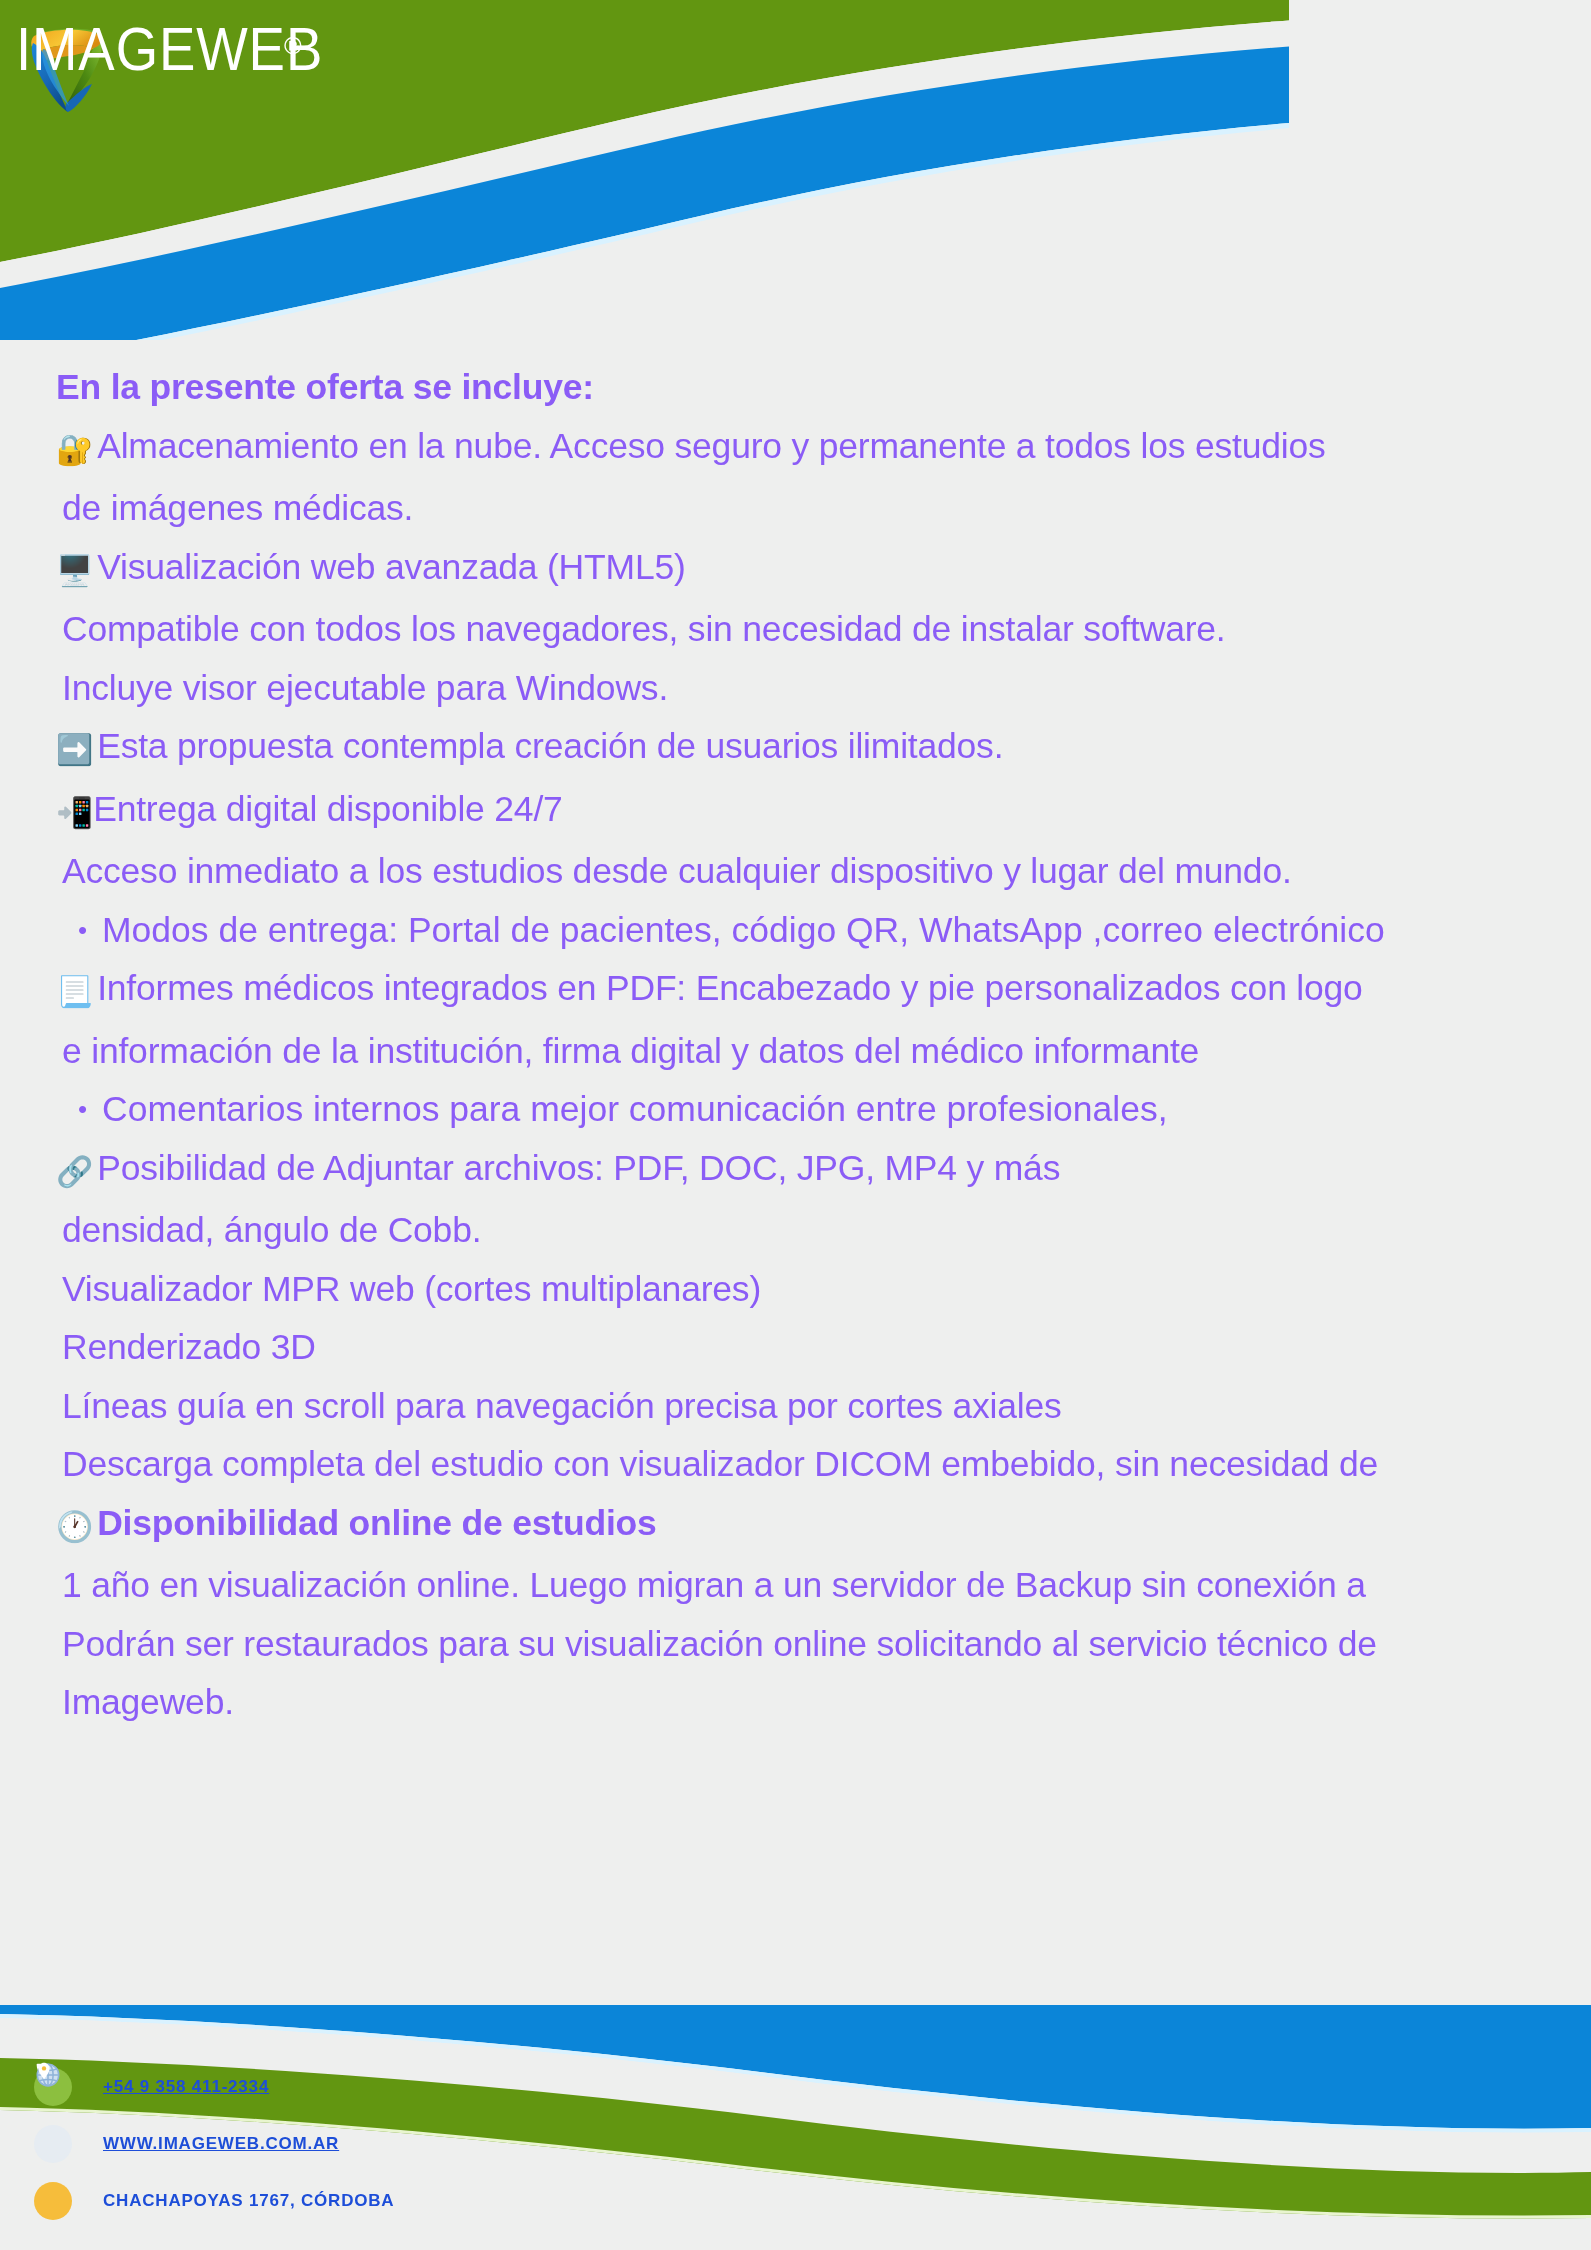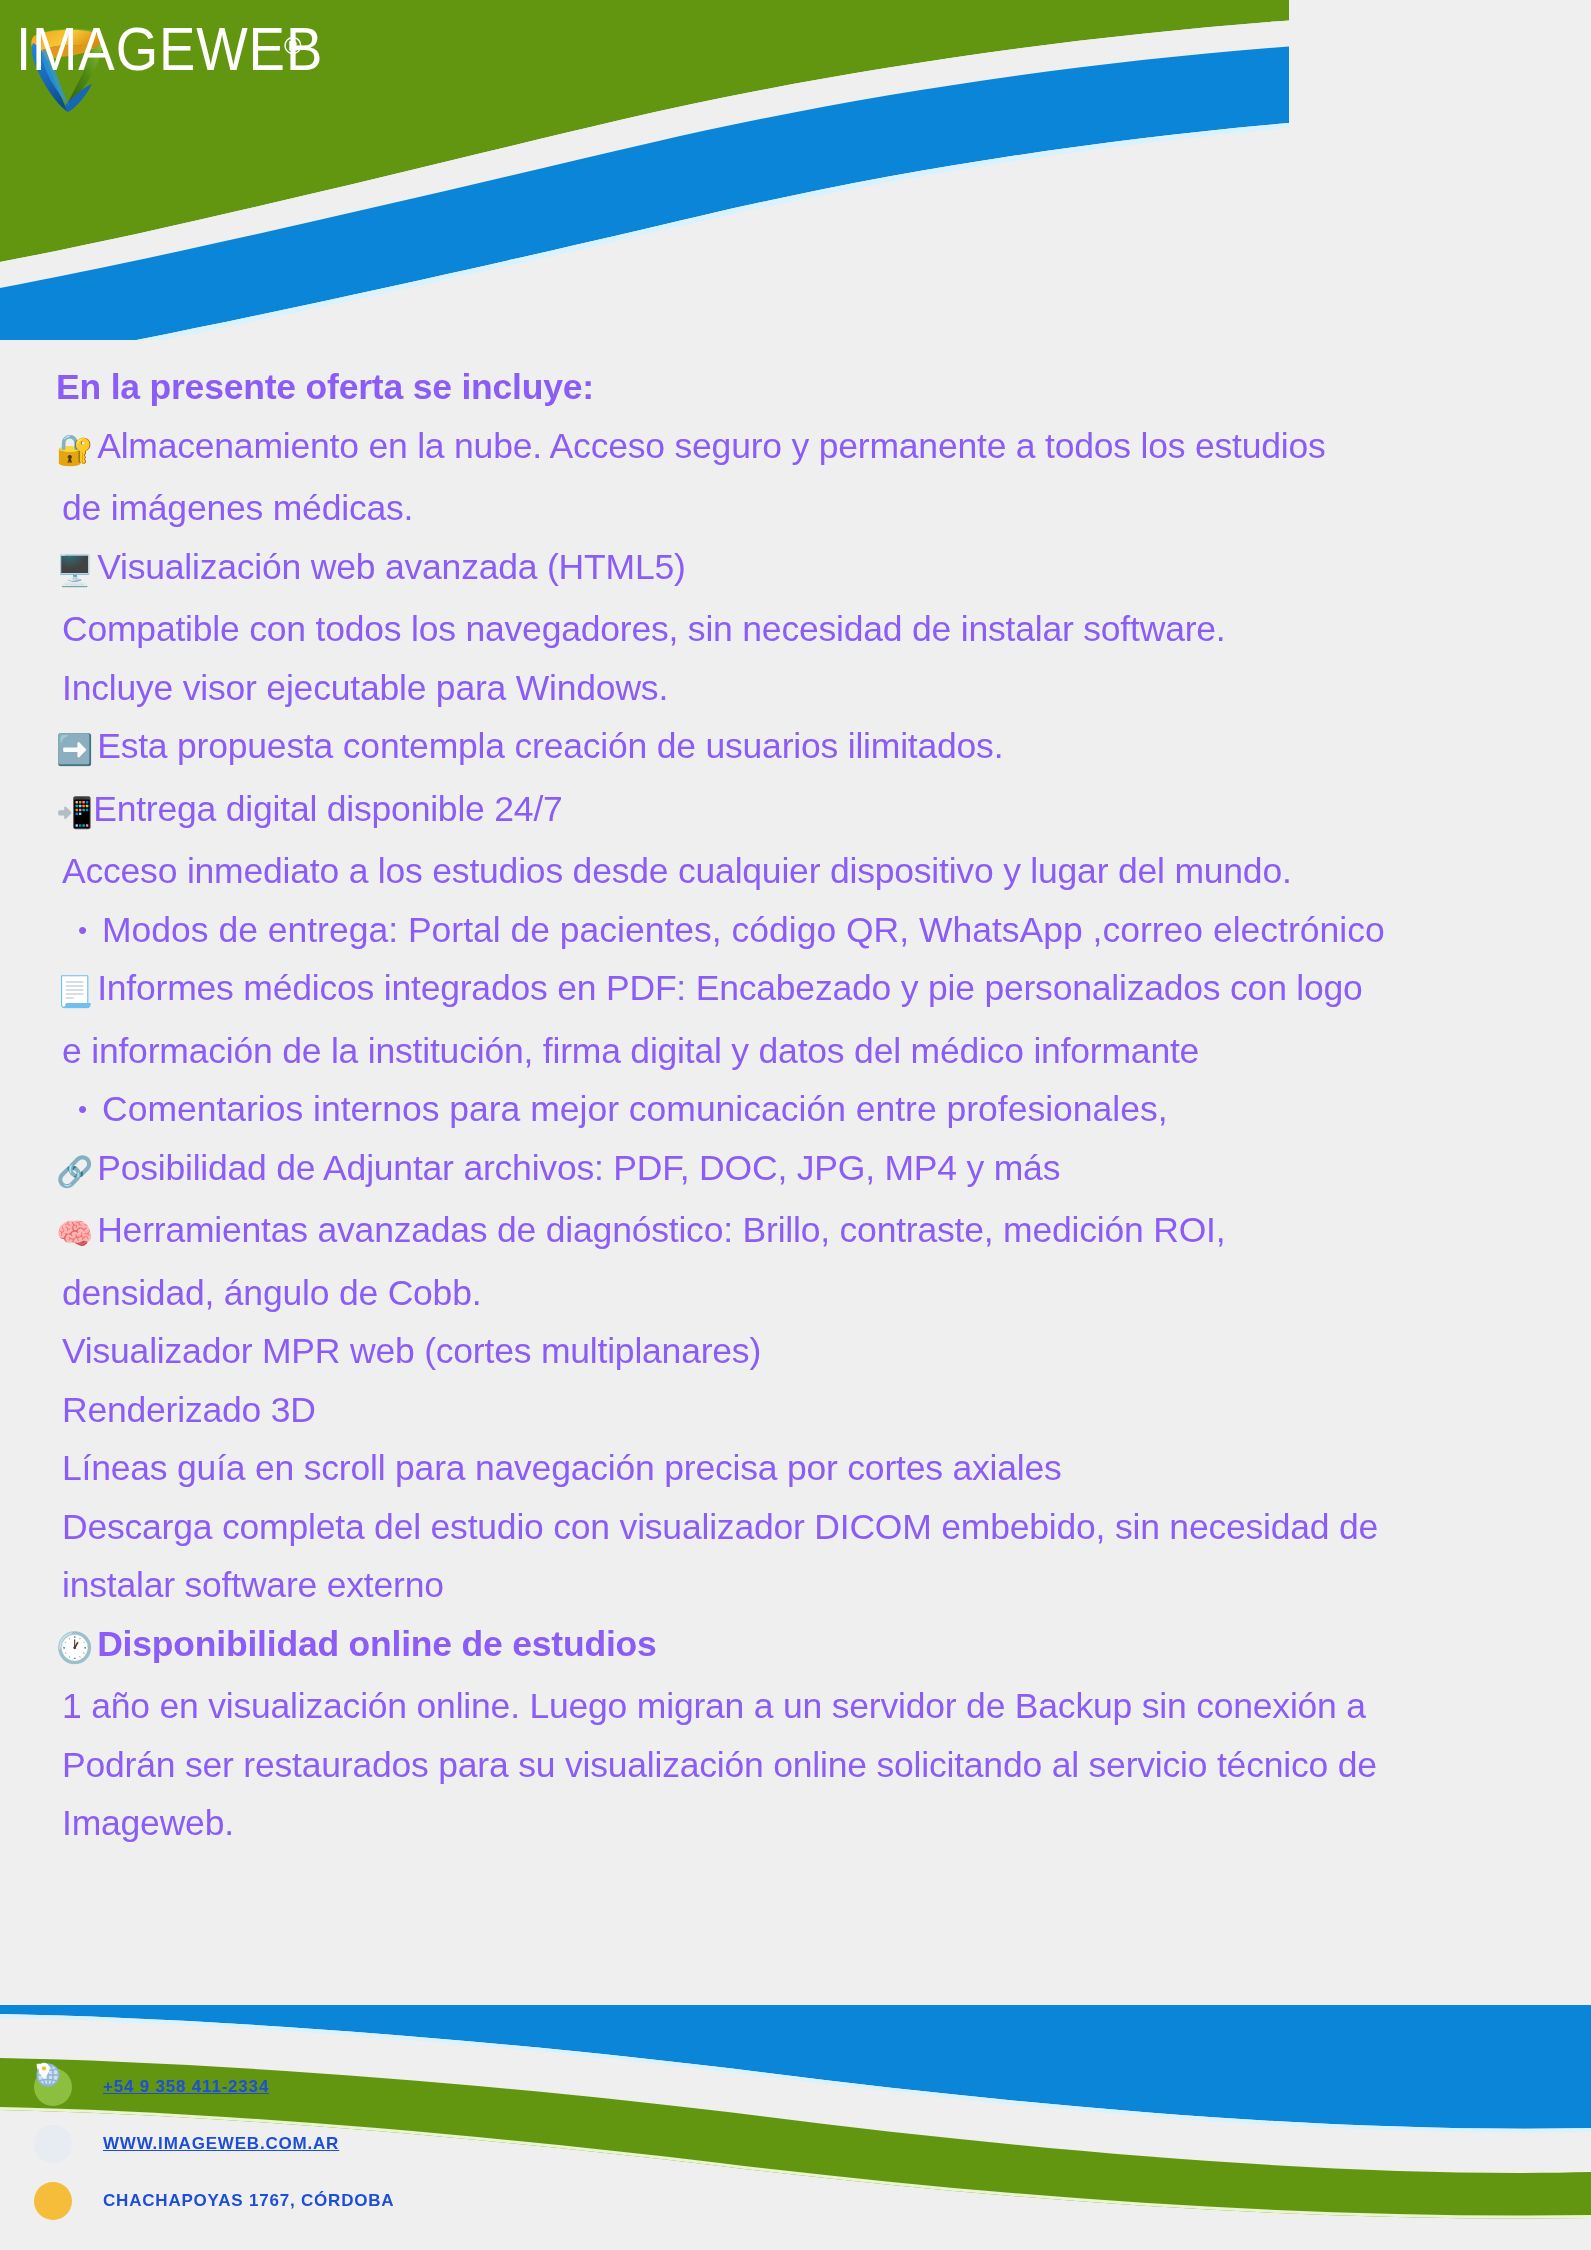--- a/index.html
+++ b/index.html
@@ -208,40 +208,34 @@
       <span>e información de la institución, firma digital y datos del médico informante</span>
     </div>
   </div>
 
   <div class="bullet-line">Comentarios internos para mejor comunicación entre profesionales,</div>
 
   <div>
     <div class="line">
       <span class="emoji">🔗</span><span>Posibilidad de Adjuntar archivos: PDF, DOC, JPG, MP4 y más</span>
     </div>
-    <div class="line">
-      <span class="emoji">🧠</span><span>Herramientas avanzadas de diagnóstico: Brillo, contraste, medición ROI,</span>
-    </div>
     <div class="line indent1">
       <span>densidad, ángulo de Cobb.</span>
     </div>
     <div class="line indent1">
       <span>Visualizador MPR web (cortes multiplanares)</span>
     </div>
     <div class="line indent1">
       <span>Renderizado 3D</span>
     </div>
     <div class="line indent1">
       <span>Líneas guía en scroll para navegación precisa por cortes axiales</span>
     </div>
     <div class="line indent1">
       <span>Descarga completa del estudio con visualizador DICOM embebido, sin necesidad de</span>
-    </div>
-    <div class="line indent1">
-      <span>instalar software externo</span>
     </div>
   </div>
 
   <div class="line bold">
     <span class="emoji">🕐</span><span>Disponibilidad online de estudios</span>
   </div>
 
   <div>
     <div class="line indent1">
       <span>1 año en visualización online. Luego migran a un servidor de Backup sin conexión a</span>

